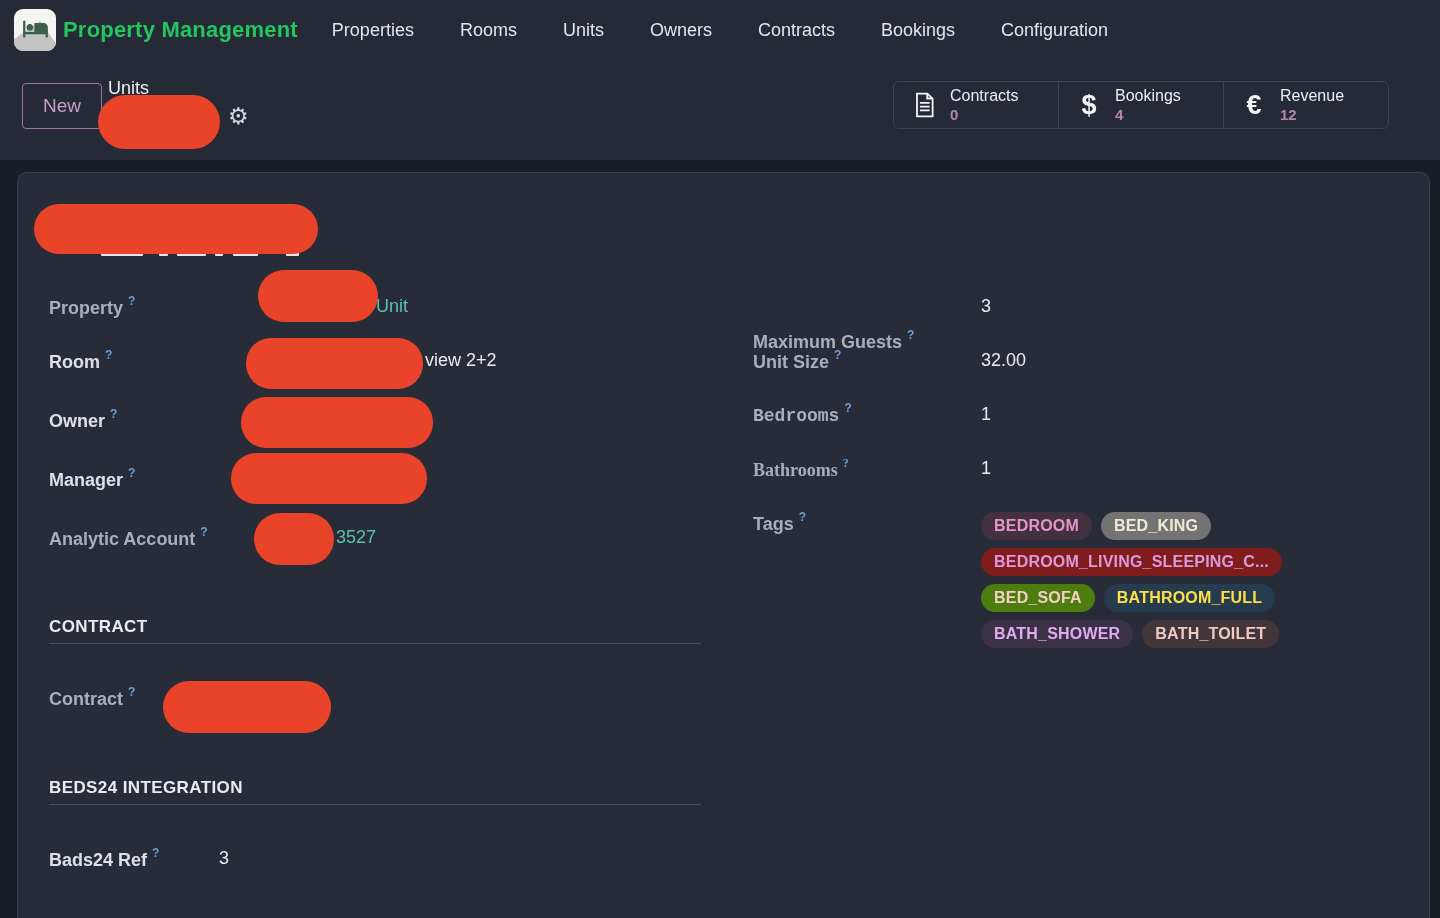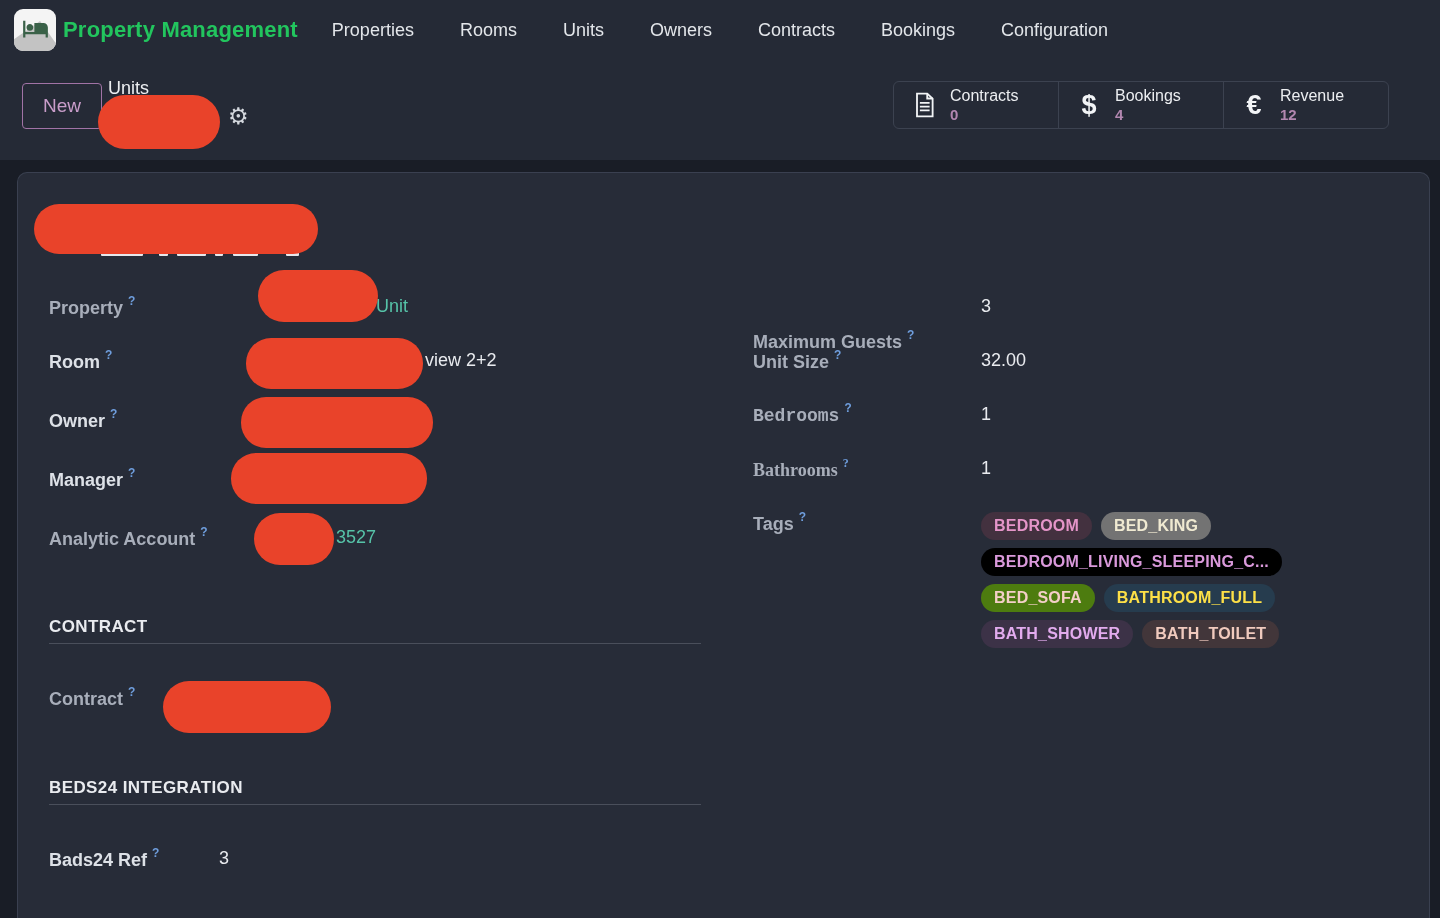--- a/index.html
+++ b/index.html
@@ -178,21 +178,21 @@
       <span>Bathrooms</span><sup class="help" style="color: rgb(111, 158, 221);">?</sup>
     </div>
     <div class="val" style="left:963px; top:285px;">1</div>
 
     <div class="lbl" style="left:735px; top:337px;">
       <span>Tags</span><sup class="help" style="color: rgb(111, 158, 221);">?</sup>
     </div>
     <div class="tags-wrap">
       <span class="tag-pill" style="color: rgb(229, 149, 201); background-color: rgb(67, 49, 63);">BEDROOM</span>
       <span class="tag-pill" style="color: rgb(240, 234, 210); background-color: #737373;">BED_KING</span>
-      <span class="tag-pill" style="color: rgb(218, 153, 219); background-color: #000000;">BEDROOM_LIVING_SLEEPING_C...</span>
+      <span class="tag-pill" style="color: rgb(218, 153, 219); background-color: #7f1d1d;">BEDROOM_LIVING_SLEEPING_C...</span>
       <span class="tag-pill" style="color: rgb(244, 207, 200); background-color: #4d7c0f;">BED_SOFA</span>
       <span class="tag-pill" style="color: #fde047; background-color: rgb(38, 60, 78);">BATHROOM_FULL</span>
       <span class="tag-pill" style="color: rgb(226, 171, 238); background-color: rgb(60, 50, 71);">BATH_SHOWER</span>
       <span class="tag-pill" style="color: rgb(240, 202, 190); background-color: rgb(66, 54, 58);">BATH_TOILET</span>
     </div>
 
     <div class="section-title" style="left:31px; top:444px;">CONTRACT</div>
     <div class="section-rule" style="left:31px; top:470px;"></div>
 
     <div class="lbl" style="left:31px; top:512px;">

